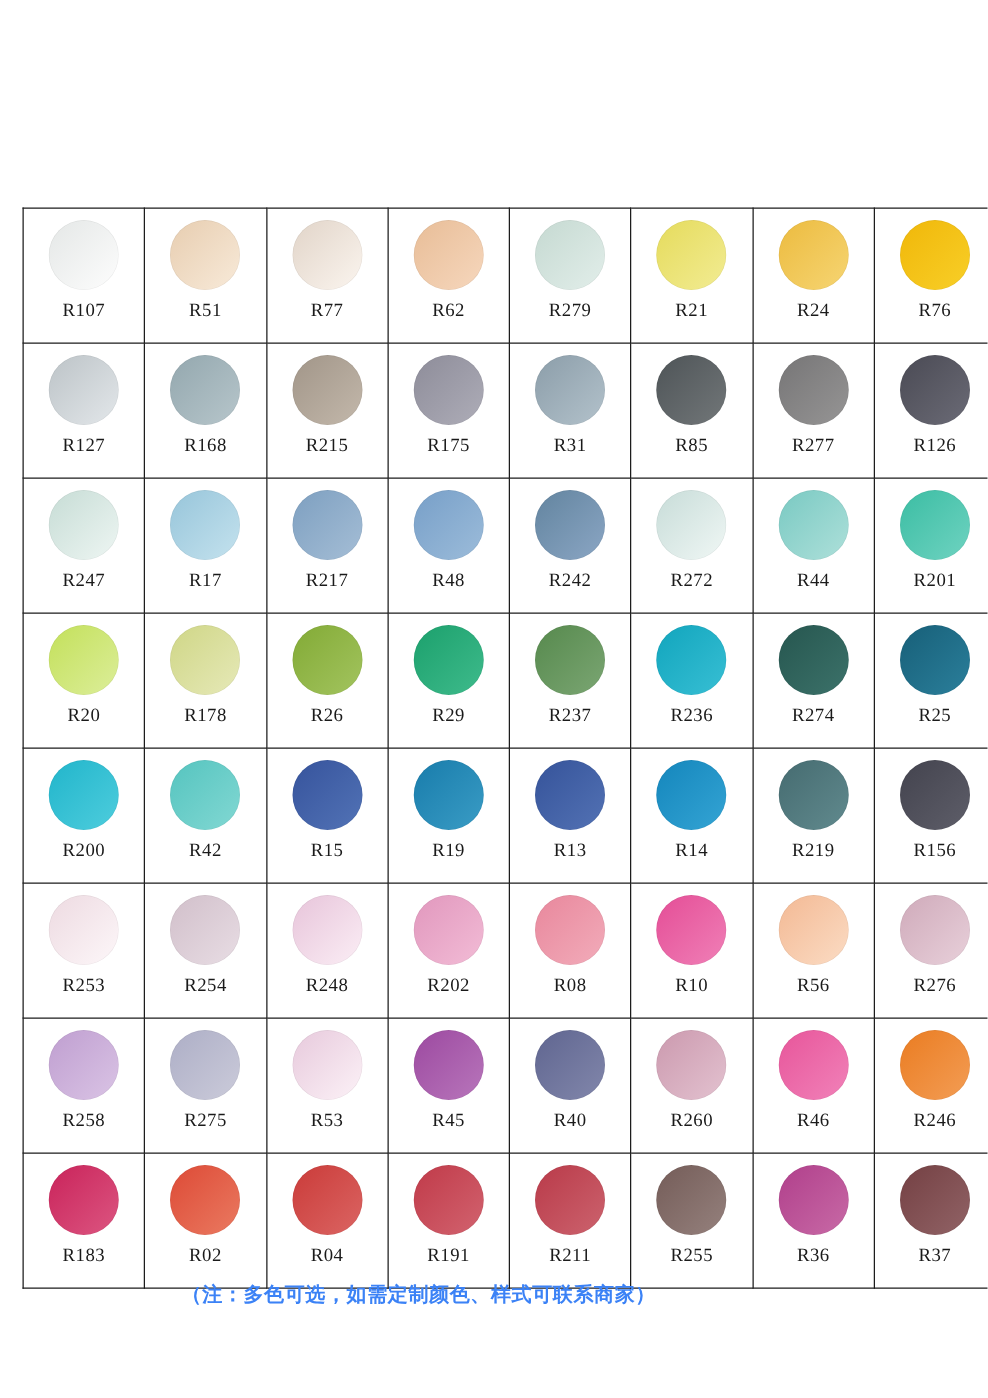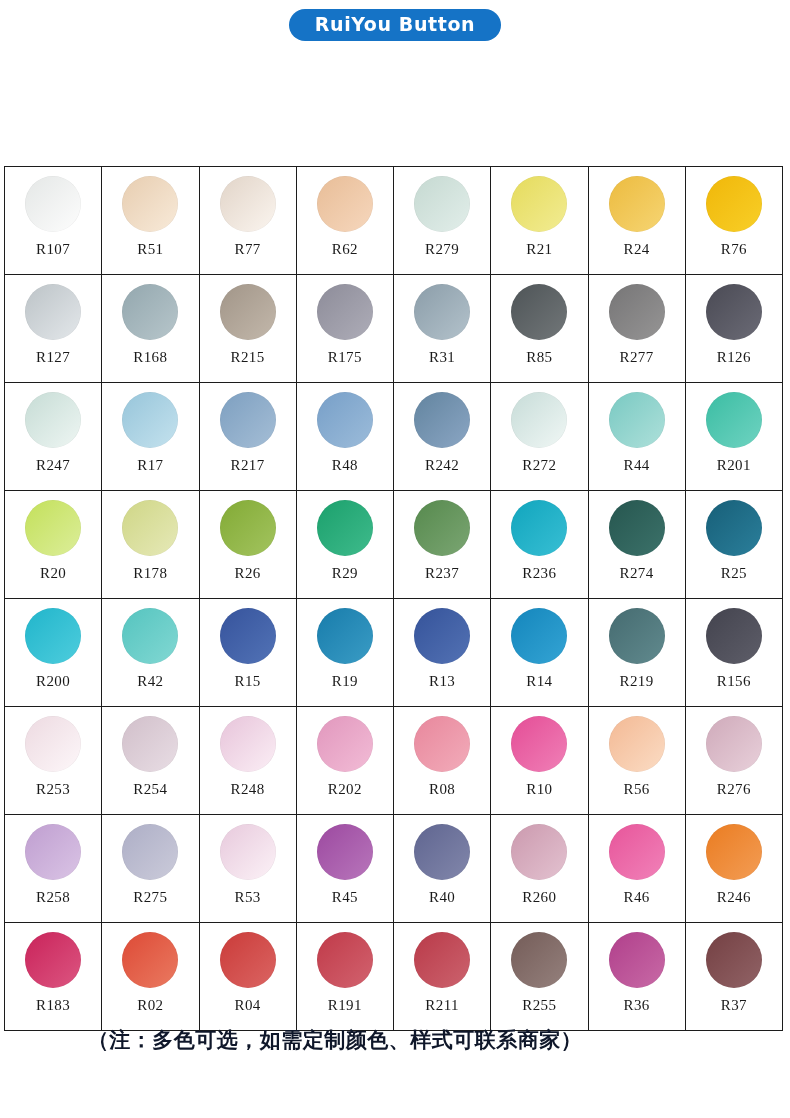--- a/index.html
+++ b/index.html
@@ -48,21 +48,21 @@
     font-size: 50px;
     letter-spacing: 3px;
     color: #111111;
     margin-top: 26px;
     line-height: 1.1;
   }
 
   
   .grid-wrap {
     position: absolute;
-    left: 4px;
+    left: 18px;
     top: 166px;
     width: 770px;
   }
   table.swatch-grid {
     border-collapse: collapse;
     width: 770px;
     table-layout: fixed;
   }
   table.swatch-grid td {
     border: 1px solid #1c1c1c;
@@ -97,33 +97,30 @@
 
   
   .footer-note {
     position: absolute;
     left: 0;
     top: 1026px;
     width: 670px;
     text-align: center;
     font-family: "DejaVu Sans", sans-serif;
     font-weight: bold;
-    font-size: 21px;
-    color: #0f172a;
+    font-size: 16px;
+    color: #3b82f6;
     letter-spacing: 0.5px;
   }
 </style>
 </head>
 <body>
 
 <div class="page">
 
-  <div class="badge-row">
-    <div class="badge">RuiYou Button</div>
-  </div>
 
 
   <div class="grid-wrap">
     <table class="swatch-grid">
       <tbody>
           <tr>
             <td>
               <div class="cell-inner">
                 <div class="swatch" style="background: linear-gradient(135deg, rgb(228, 231, 230) 0%, rgb(253, 253, 253) 100%);"></div>
                 <div class="swatch-label">R107</div>

